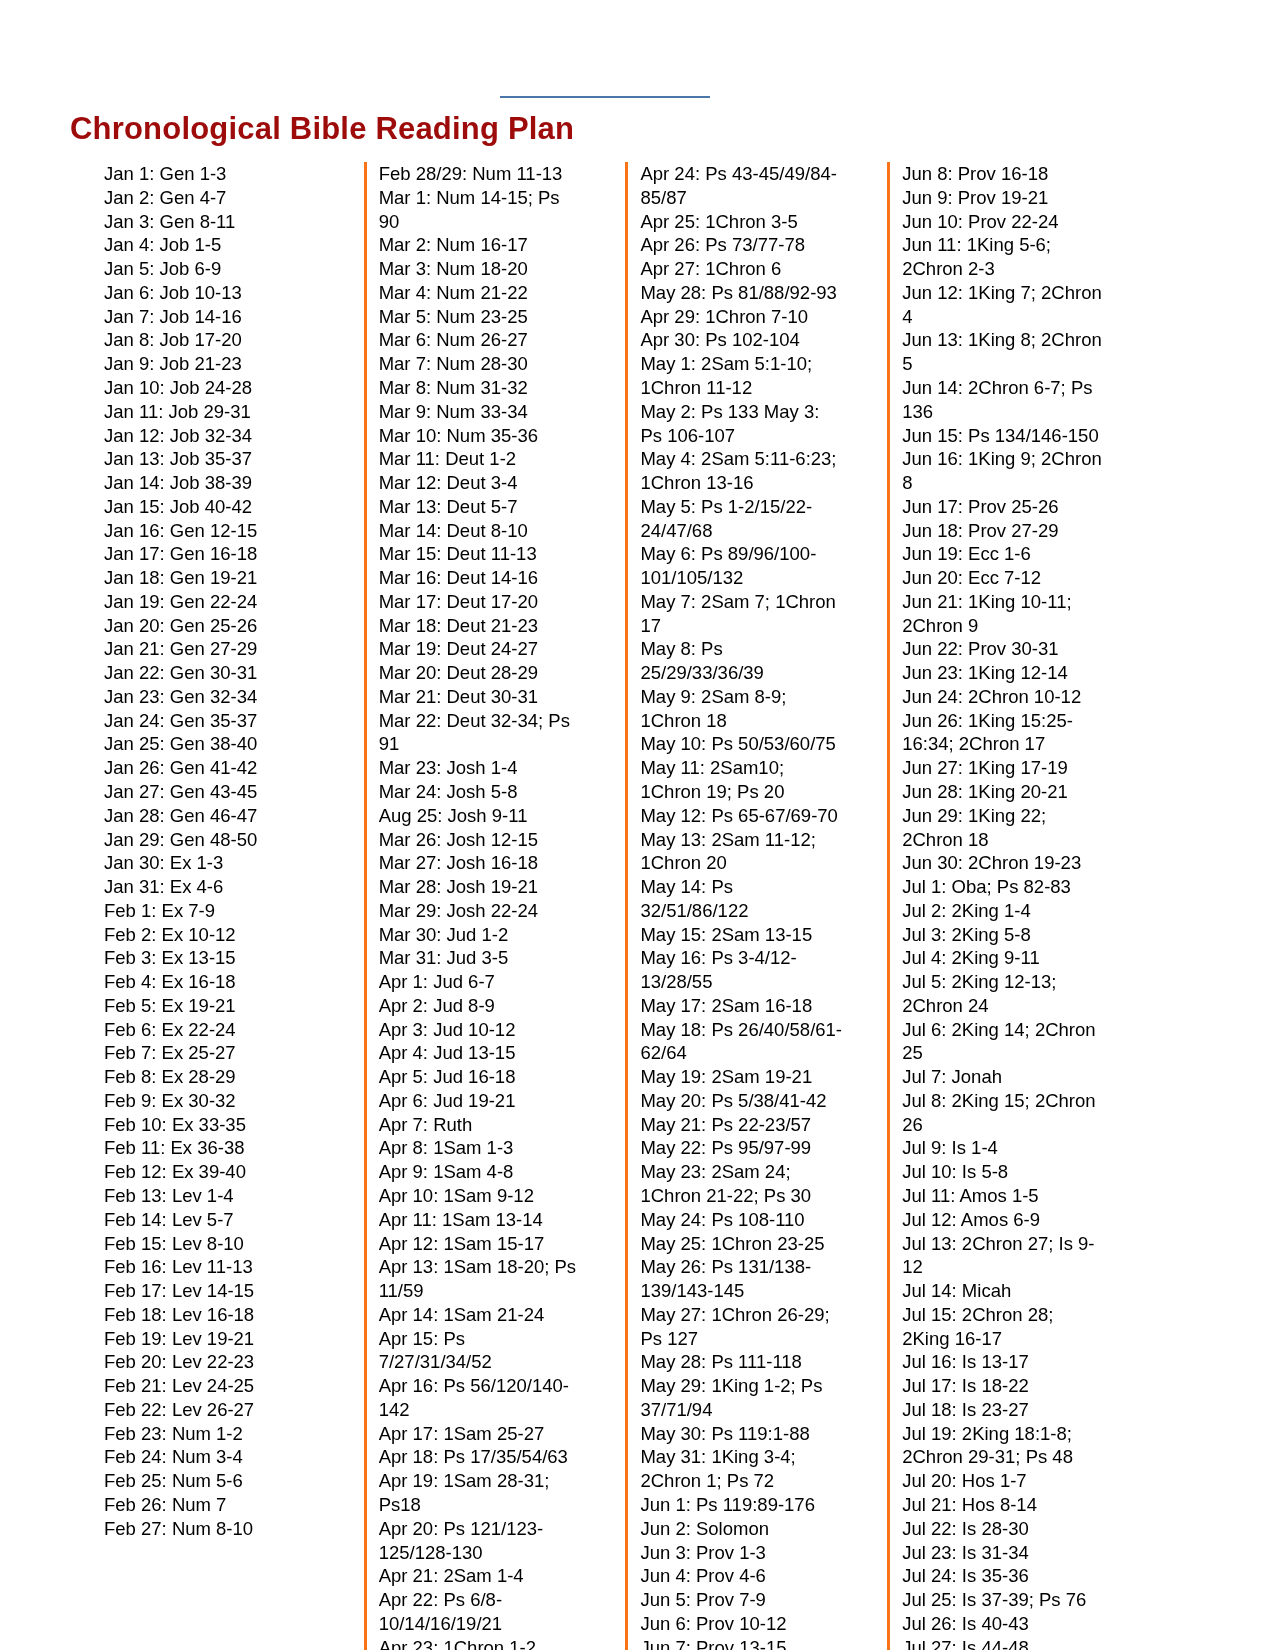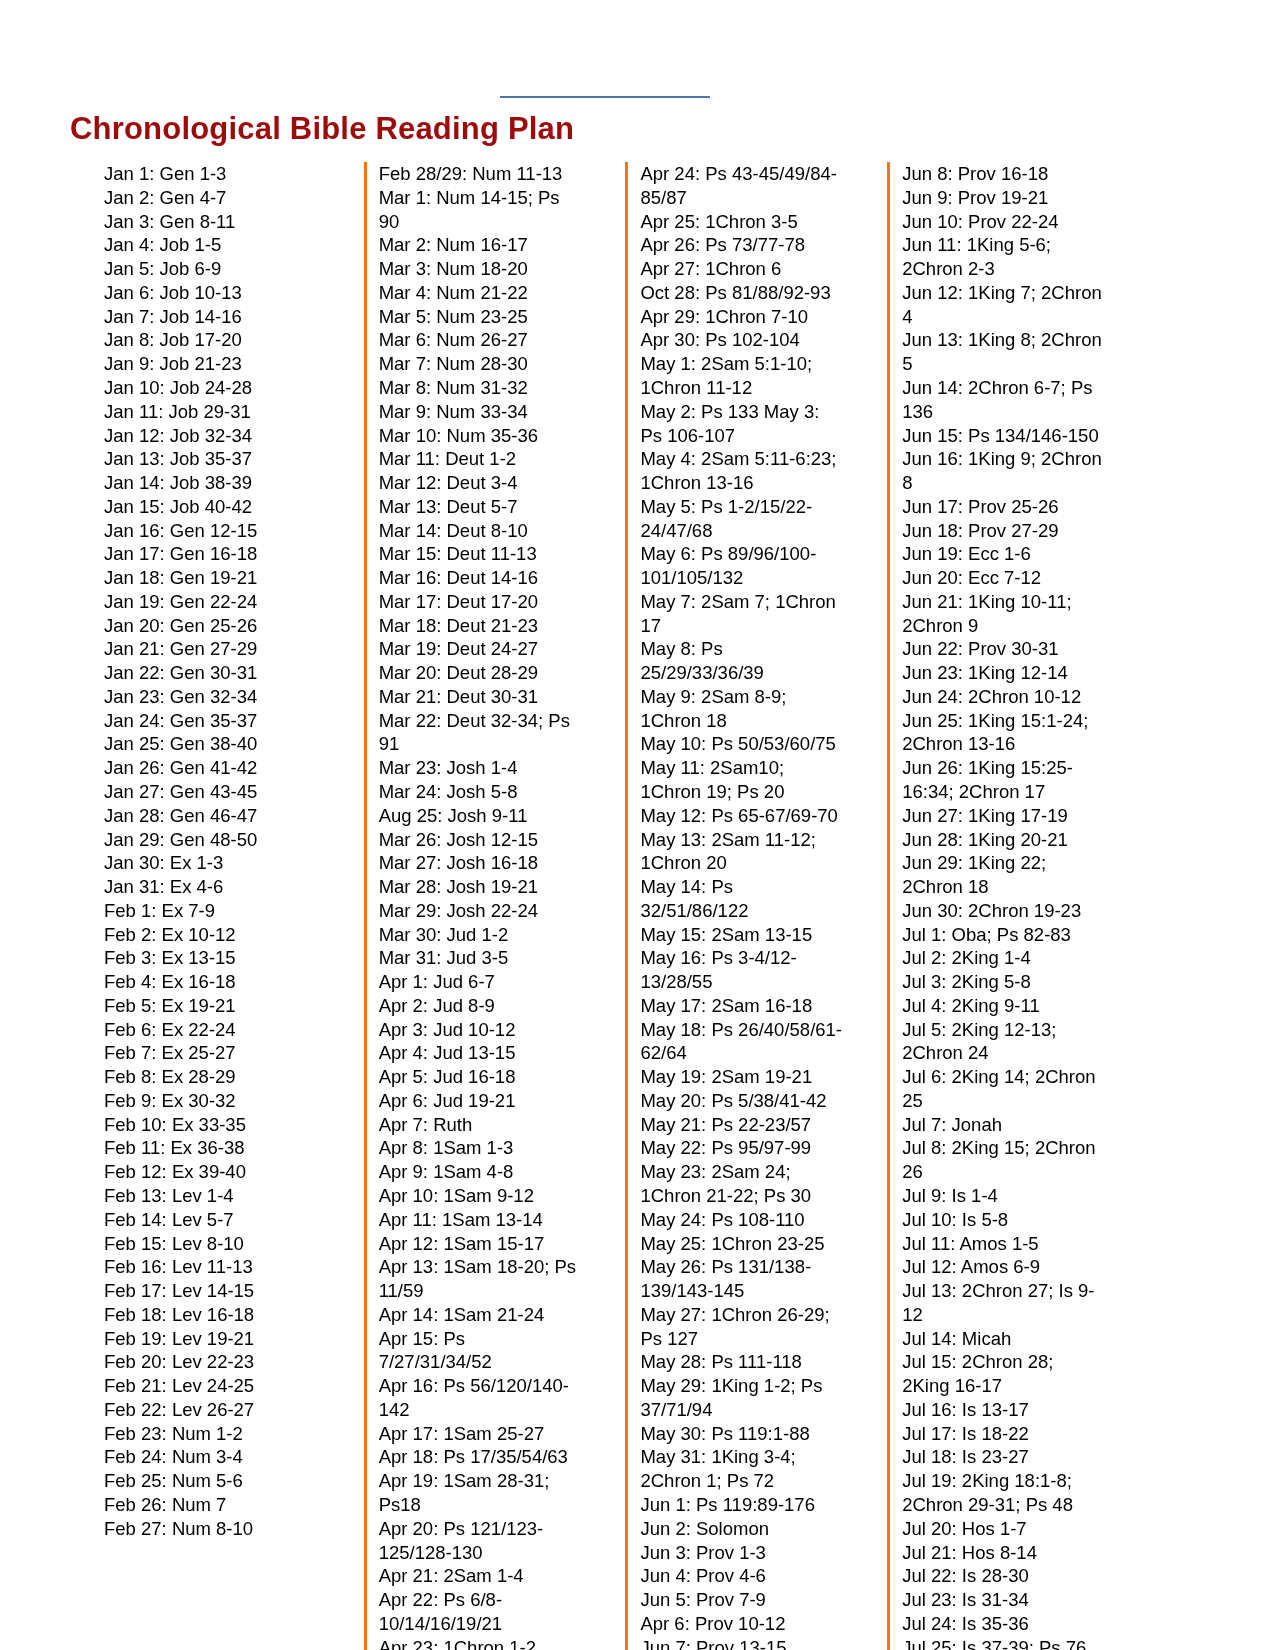--- a/index.html
+++ b/index.html
@@ -180,21 +180,21 @@
         <div class="entry">Apr 20: Ps 121/123-125/128-130</div>
         <div class="entry">Apr 21: 2Sam 1-4</div>
         <div class="entry">Apr 22: Ps 6/8-10/14/16/19/21</div>
         <div class="entry">Apr 23: 1Chron 1-2</div>
       </div>
     <div class="col" id="col2">
         <div class="entry">Apr 24: Ps 43-45/49/84-85/87</div>
         <div class="entry">Apr 25: 1Chron 3-5</div>
         <div class="entry">Apr 26: Ps 73/77-78</div>
         <div class="entry">Apr 27: 1Chron 6</div>
-        <div class="entry">Oct 28: Ps 81/88/92-93</div>
+        <div class="entry">May 28: Ps 81/88/92-93</div>
         <div class="entry">Apr 29: 1Chron 7-10</div>
         <div class="entry">Apr 30: Ps 102-104</div>
         <div class="entry">May 1: 2Sam 5:1-10; 1Chron 11-12</div>
         <div class="entry">May 2: Ps 133 May 3: Ps 106-107</div>
         <div class="entry">May 4: 2Sam 5:11-6:23; 1Chron 13-16</div>
         <div class="entry">May 5: Ps 1-2/15/22-24/47/68</div>
         <div class="entry">May 6: Ps 89/96/100-101/105/132</div>
         <div class="entry">May 7: 2Sam 7; 1Chron 17</div>
         <div class="entry">May 8: Ps 25/29/33/36/39</div>
         <div class="entry">May 9: 2Sam 8-9; 1Chron 18</div>
@@ -218,42 +218,41 @@
         <div class="entry">May 27: 1Chron 26-29; Ps 127</div>
         <div class="entry">May 28: Ps 111-118</div>
         <div class="entry">May 29: 1King 1-2; Ps 37/71/94</div>
         <div class="entry">May 30: Ps 119:1-88</div>
         <div class="entry">May 31: 1King 3-4; 2Chron 1; Ps 72</div>
         <div class="entry">Jun 1: Ps 119:89-176</div>
         <div class="entry">Jun 2: Solomon</div>
         <div class="entry">Jun 3: Prov 1-3</div>
         <div class="entry">Jun 4: Prov 4-6</div>
         <div class="entry">Jun 5: Prov 7-9</div>
-        <div class="entry">Apr 6: Prov 10-12</div>
+        <div class="entry">Jun 6: Prov 10-12</div>
         <div class="entry">Jun 7: Prov 13-15</div>
       </div>
     <div class="col" id="col3">
         <div class="entry">Jun 8: Prov 16-18</div>
         <div class="entry">Jun 9: Prov 19-21</div>
         <div class="entry">Jun 10: Prov 22-24</div>
         <div class="entry">Jun 11: 1King 5-6; 2Chron 2-3</div>
         <div class="entry">Jun 12: 1King 7; 2Chron 4</div>
         <div class="entry">Jun 13: 1King 8; 2Chron 5</div>
         <div class="entry">Jun 14: 2Chron 6-7; Ps 136</div>
         <div class="entry">Jun 15: Ps 134/146-150</div>
         <div class="entry">Jun 16: 1King 9; 2Chron 8</div>
         <div class="entry">Jun 17: Prov 25-26</div>
         <div class="entry">Jun 18: Prov 27-29</div>
         <div class="entry">Jun 19: Ecc 1-6</div>
         <div class="entry">Jun 20: Ecc 7-12</div>
         <div class="entry">Jun 21: 1King 10-11; 2Chron 9</div>
         <div class="entry">Jun 22: Prov 30-31</div>
         <div class="entry">Jun 23: 1King 12-14</div>
         <div class="entry">Jun 24: 2Chron 10-12</div>
-        <div class="entry">Jun 25: 1King 15:1-24; 2Chron 13-16</div>
         <div class="entry">Jun 26: 1King 15:25-16:34; 2Chron 17</div>
         <div class="entry">Jun 27: 1King 17-19</div>
         <div class="entry">Jun 28: 1King 20-21</div>
         <div class="entry">Jun 29: 1King 22; 2Chron 18</div>
         <div class="entry">Jun 30: 2Chron 19-23</div>
         <div class="entry">Jul 1: Oba; Ps 82-83</div>
         <div class="entry">Jul 2: 2King 1-4</div>
         <div class="entry">Jul 3: 2King 5-8</div>
         <div class="entry">Jul 4: 2King 9-11</div>
         <div class="entry">Jul 5: 2King 12-13; 2Chron 24</div>

